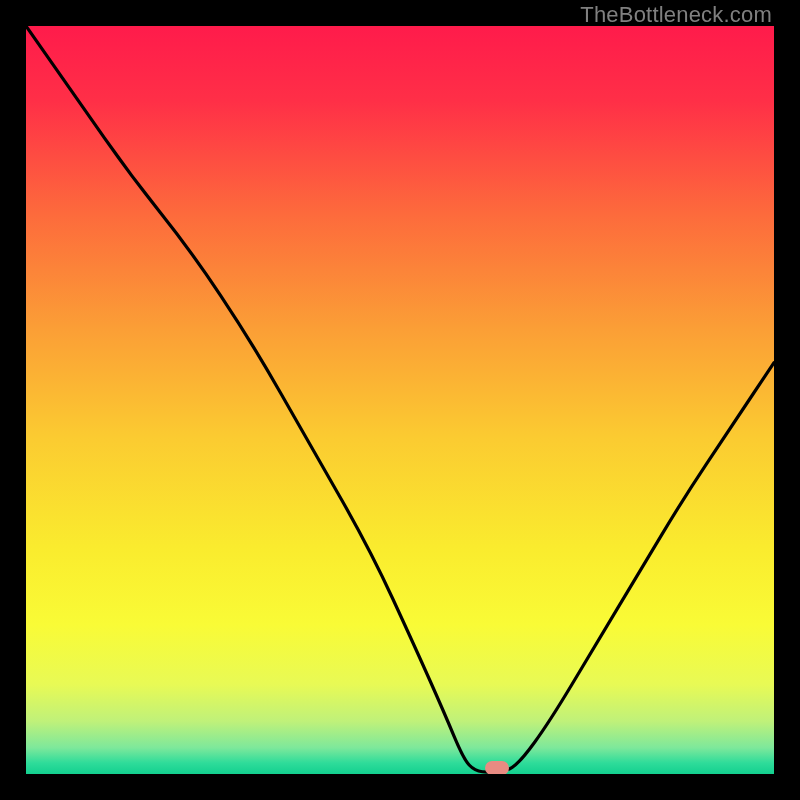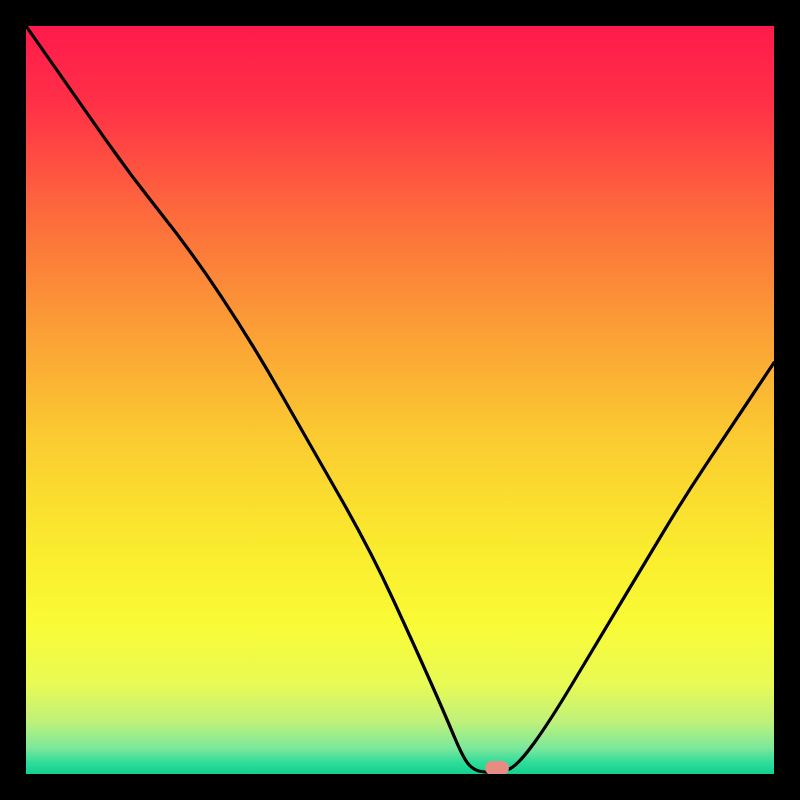--- a/index.html
+++ b/index.html
@@ -50,20 +50,21 @@
     font-size: 22px;
     font-weight: 500;
     letter-spacing: 0.2px;
   }
 </style>
 </head>
 <body>
 
 <div class="frame">
 
+  <div class="watermark">TheBottleneck.com</div>
 
   <div class="plot-area">
 
     <svg class="gradient-bg" viewBox="0 0 748 748" preserveAspectRatio="none">
       <defs>
         <linearGradient id="bgGrad" x1="0" y1="0" x2="0" y2="1">
             <stop offset="0%" stop-color="#ff1b4b"></stop>
             <stop offset="10%" stop-color="#ff2f47"></stop>
             <stop offset="25%" stop-color="#fd6a3c"></stop>
             <stop offset="40%" stop-color="#fb9d36"></stop>

